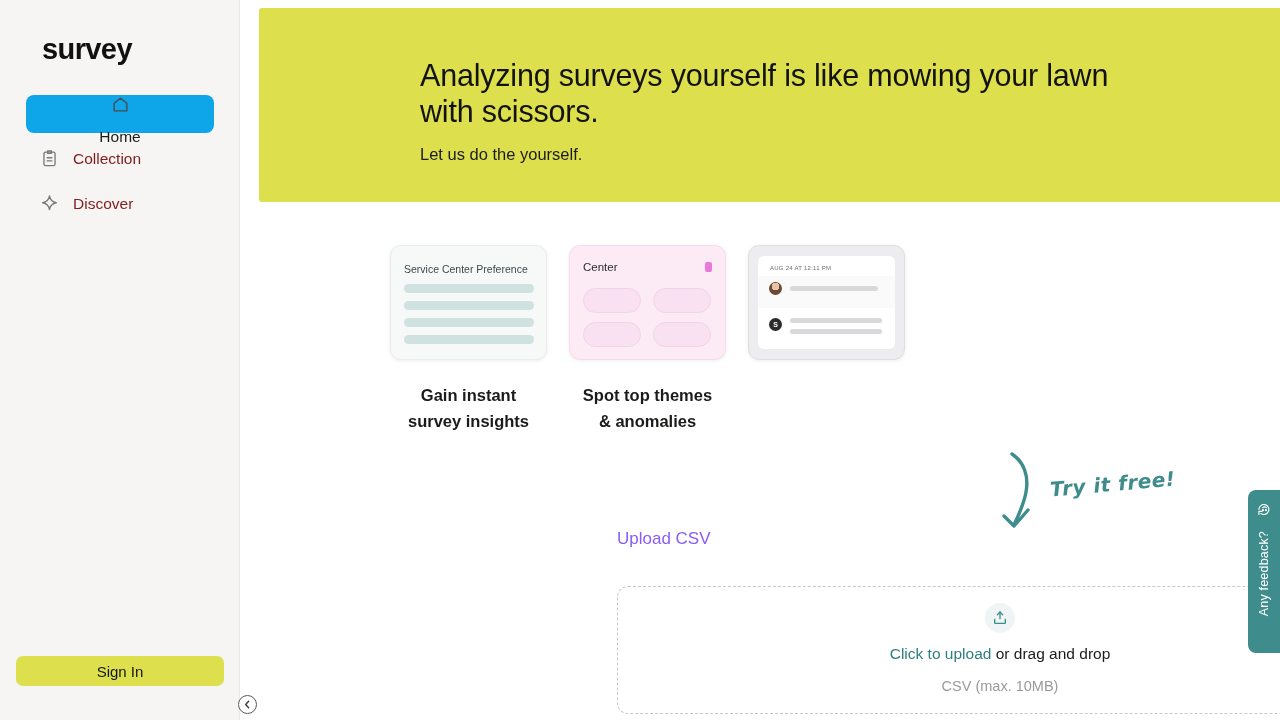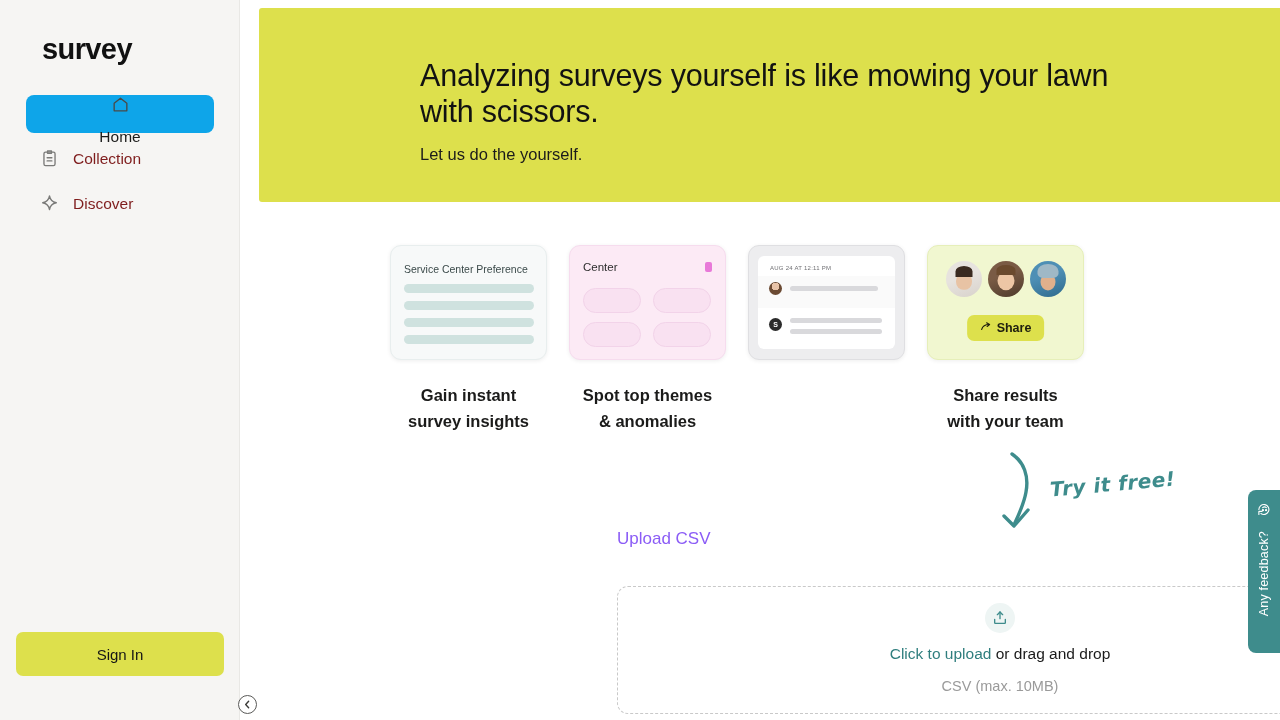--- a/index.html
+++ b/index.html
@@ -32,22 +32,22 @@
     border-radius: 8px;
     color: #7f1d1d; font-size: 15.5px;
     margin-bottom: 7px;
     cursor: pointer;
   }
   .nav-item.active { background: #0ea5e9; color: #1c1c1b; flex-direction: column; }
   .nav-ico { width: 19px; height: 19px; display: block; flex: 0 0 19px; }
   .nav-ico svg { display: block; }
 
   .signin {
-    position: absolute; left: 16px; bottom: 44px;
-    width: 208px; height: 44px;
+    position: absolute; left: 16px; bottom: 34px;
+    width: 208px; height: 30px;
     background: #DDE04C;
     border: none; border-radius: 7px;
     font-family: "Liberation Sans", sans-serif;
     font-size: 15px; color: #151515;
     cursor: pointer;
   }
   .collapse-btn {
     position: absolute; left: 238px; top: 695px;
     width: 19px; height: 19px; border-radius: 50%;
     border: 1.3px solid #5a5a58; background: #ffffff;
@@ -288,39 +288,20 @@
             <div class="ts">AUG 24 AT 12:11 PM</div>
             <div class="av"></div>
             <div class="ln" style="left:32px; top:30px; width:88px;"></div>
             <div class="sbadge">S</div>
             <div class="ln" style="left:32px; top:62px; width:92px;"></div>
             <div class="ln" style="left:32px; top:73px; width:92px;"></div>
           </div>
         </div>
       </div>
 
-      <div class="card-col">
-        <div class="card c4">
-          <div class="avatars">
-            <div class="a a1"></div>
-            <div class="a a2"></div>
-            <div class="a a3"></div>
-          </div>
-          <button class="share">
-            <span>
-              <svg width="12" height="12" viewBox="0 0 24 24" fill="none" stroke="#20200f" stroke-width="2.2" stroke-linecap="round" stroke-linejoin="round">
-                <path d="M3 17c2-7 8-10 15-10"></path>
-                  <path d="M13 3.5 19 7l-5 4"></path>
-              </svg>
-            </span>
-            <span>Share</span>
-          </button>
-        </div>
-        <div class="card-caption">Share results<br>with your team</div>
-      </div>
     </section>
 
     <div class="tryfree">
       <span>
         <svg width="62" height="92" viewBox="0 0 62 92" fill="none" stroke="#3E8C8C" stroke-width="3.4" stroke-linecap="round" stroke-linejoin="round">
           <path d="M14 6c12 8 17 22 14 38-2 12-7 22-12 33"></path>
           <path d="M30 62 16 78M6 68l10 10"></path>
         </svg>
       </span>
       <span class="tryfree-text">Try it free!</span>

